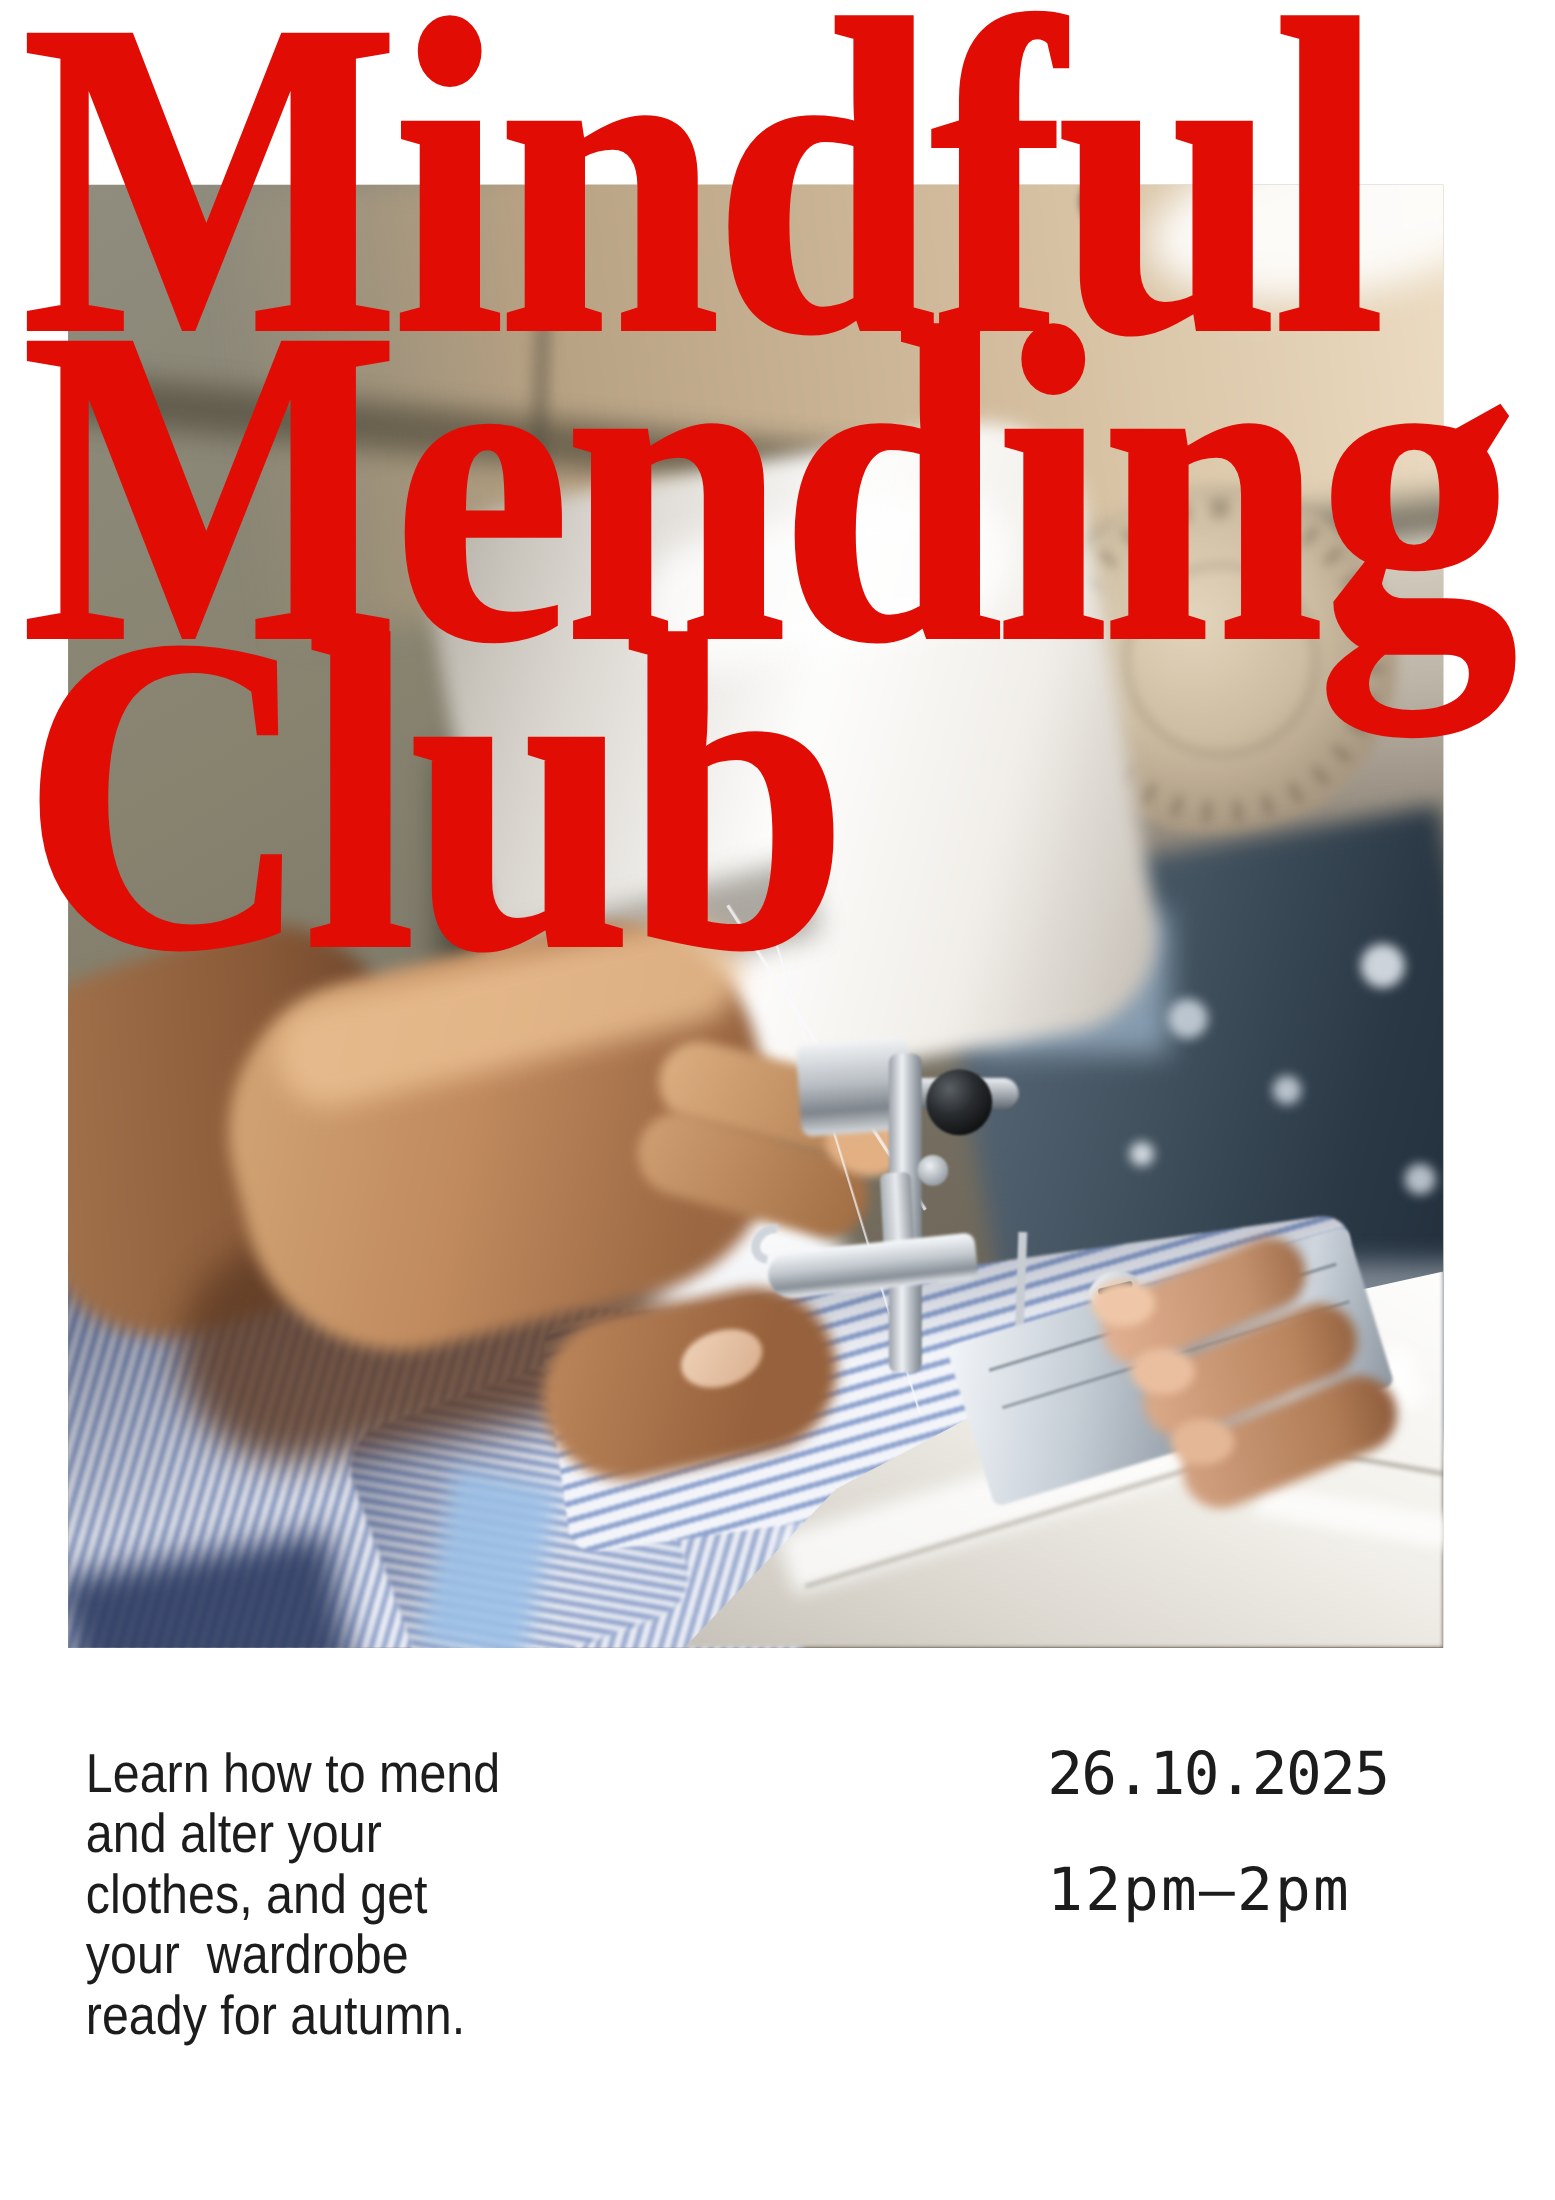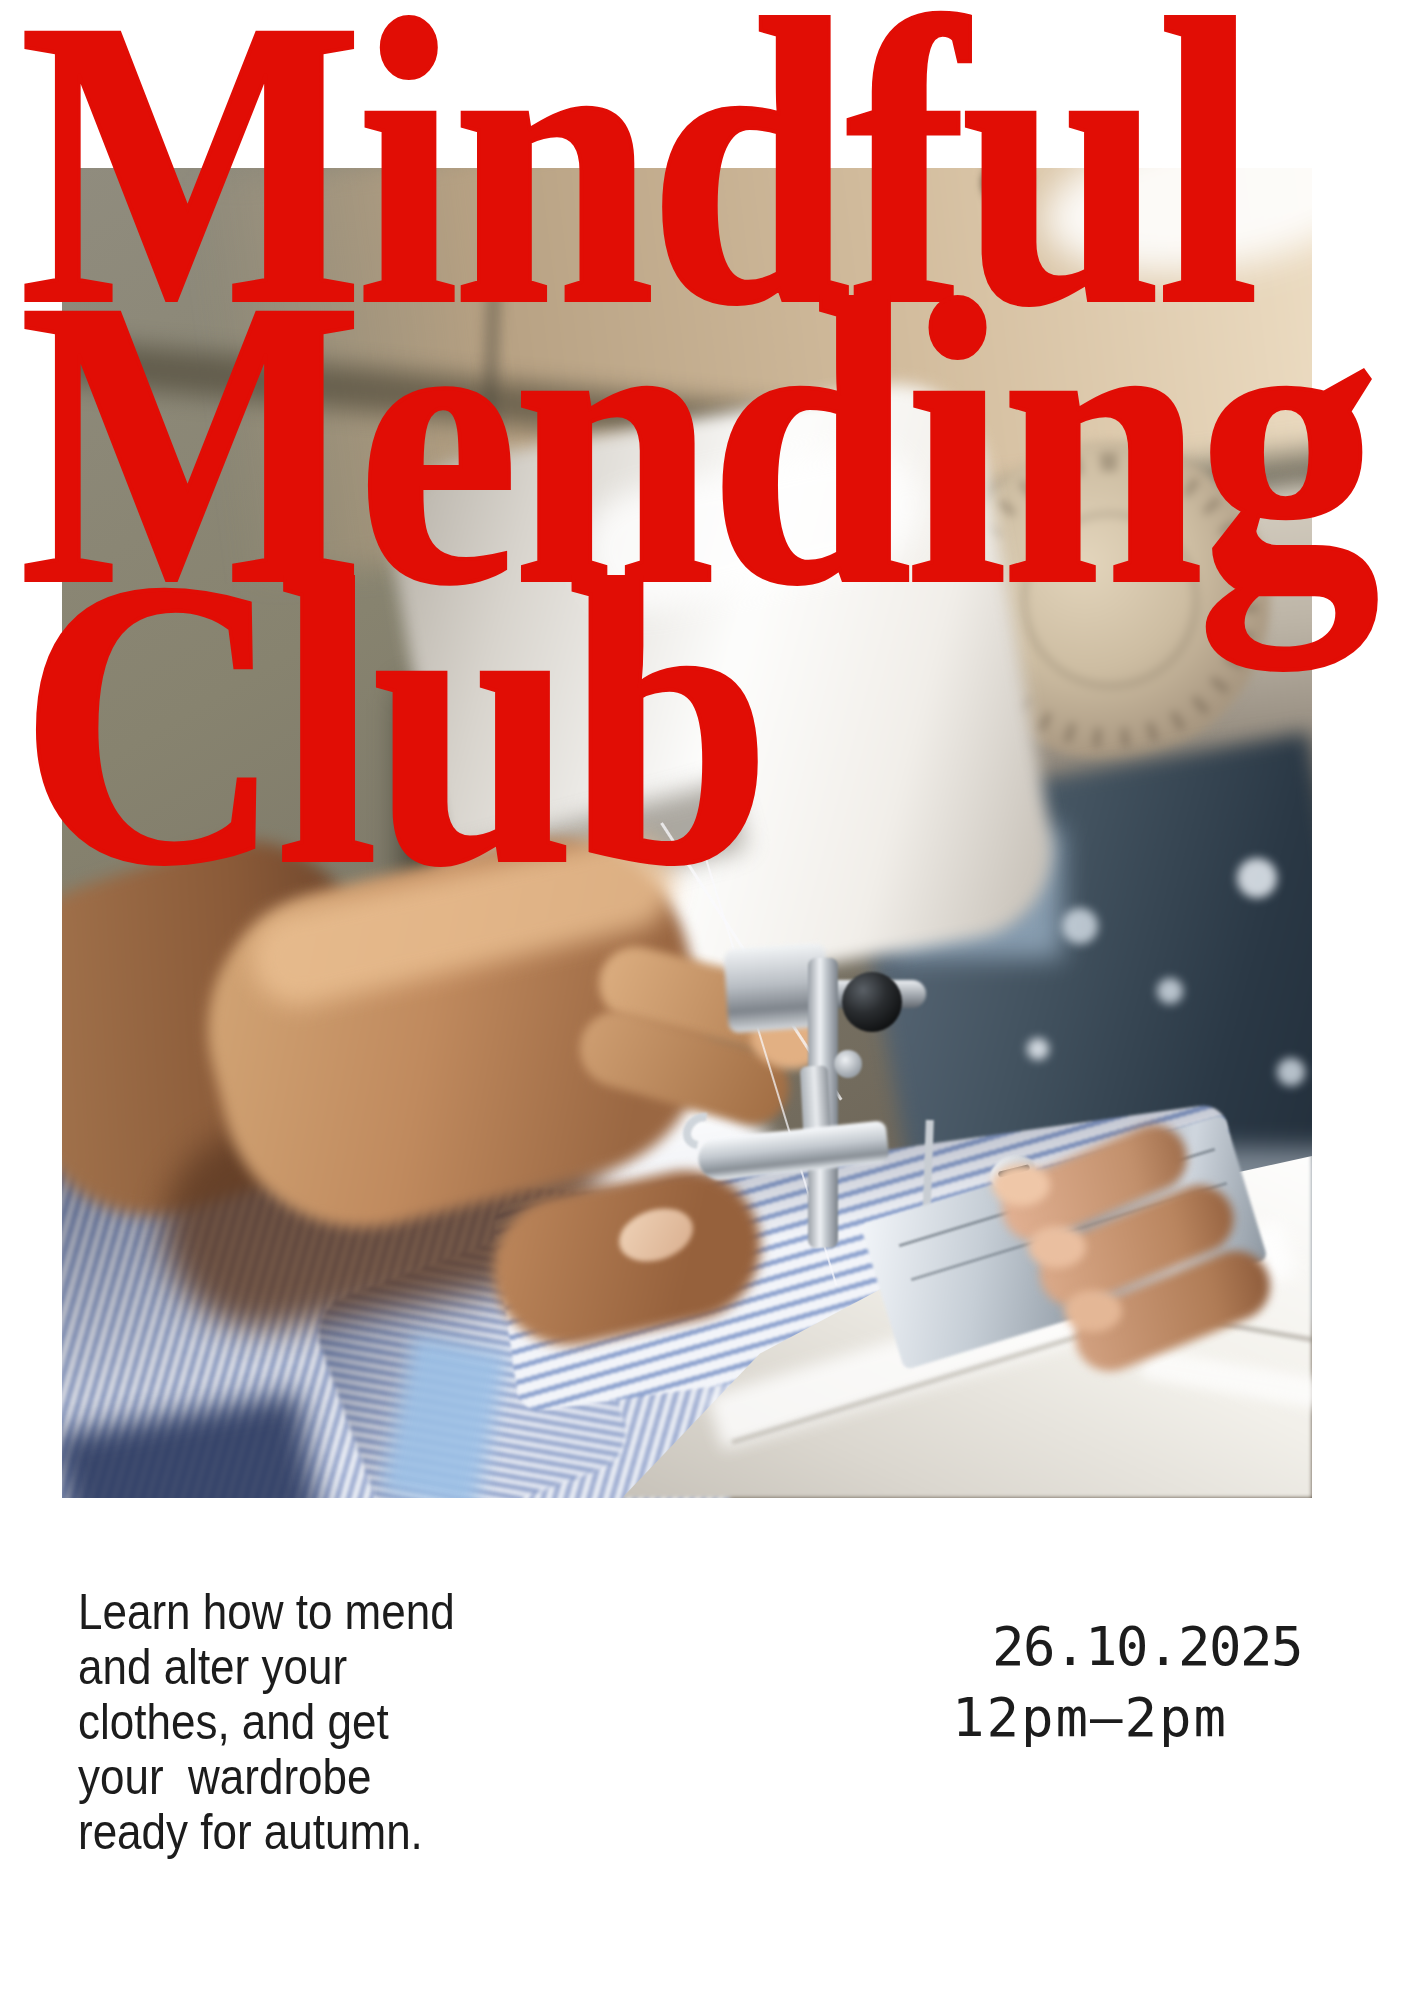--- a/index.html
+++ b/index.html
@@ -121,21 +121,21 @@
     font-family:"Liberation Serif",serif;font-weight:700;font-size:408px;line-height:280px;
     letter-spacing:-0.015em;-webkit-text-stroke:4px currentColor;
     transform:scaleX(0.89);transform-origin:left top;white-space:nowrap;}
   .title-line{display:block;}
   .copy{left:78px;top:1585px;z-index:5;color:var(--text-dark,#1c1c1c);
     font-family:"Liberation Sans",sans-serif;font-size:50px;line-height:55px;
     transform:scaleX(0.88);transform-origin:left top;}
   .copy-line{display:block;white-space:pre;}
   .meta{z-index:5;color:var(--text-dark,#1c1c1c);font-family:"DejaVu Sans Mono",monospace;
     font-size:54px;line-height:54px;white-space:pre;}
-  .date{left:952px;top:1620px;letter-spacing:-1.5px;margin-left:40px;}
+  .date{left:952px;top:1586px;letter-spacing:-1.5px;}
   .time{left:952px;top:1691px;letter-spacing:2px;}
 </style>
 </head>
 <body>
 
 <div class="s photo">
   <div class="s p-base"></div>
   <div class="s p-wedge"></div>
   <div class="s p-streak"></div>
   <div class="s p-seam"></div>

